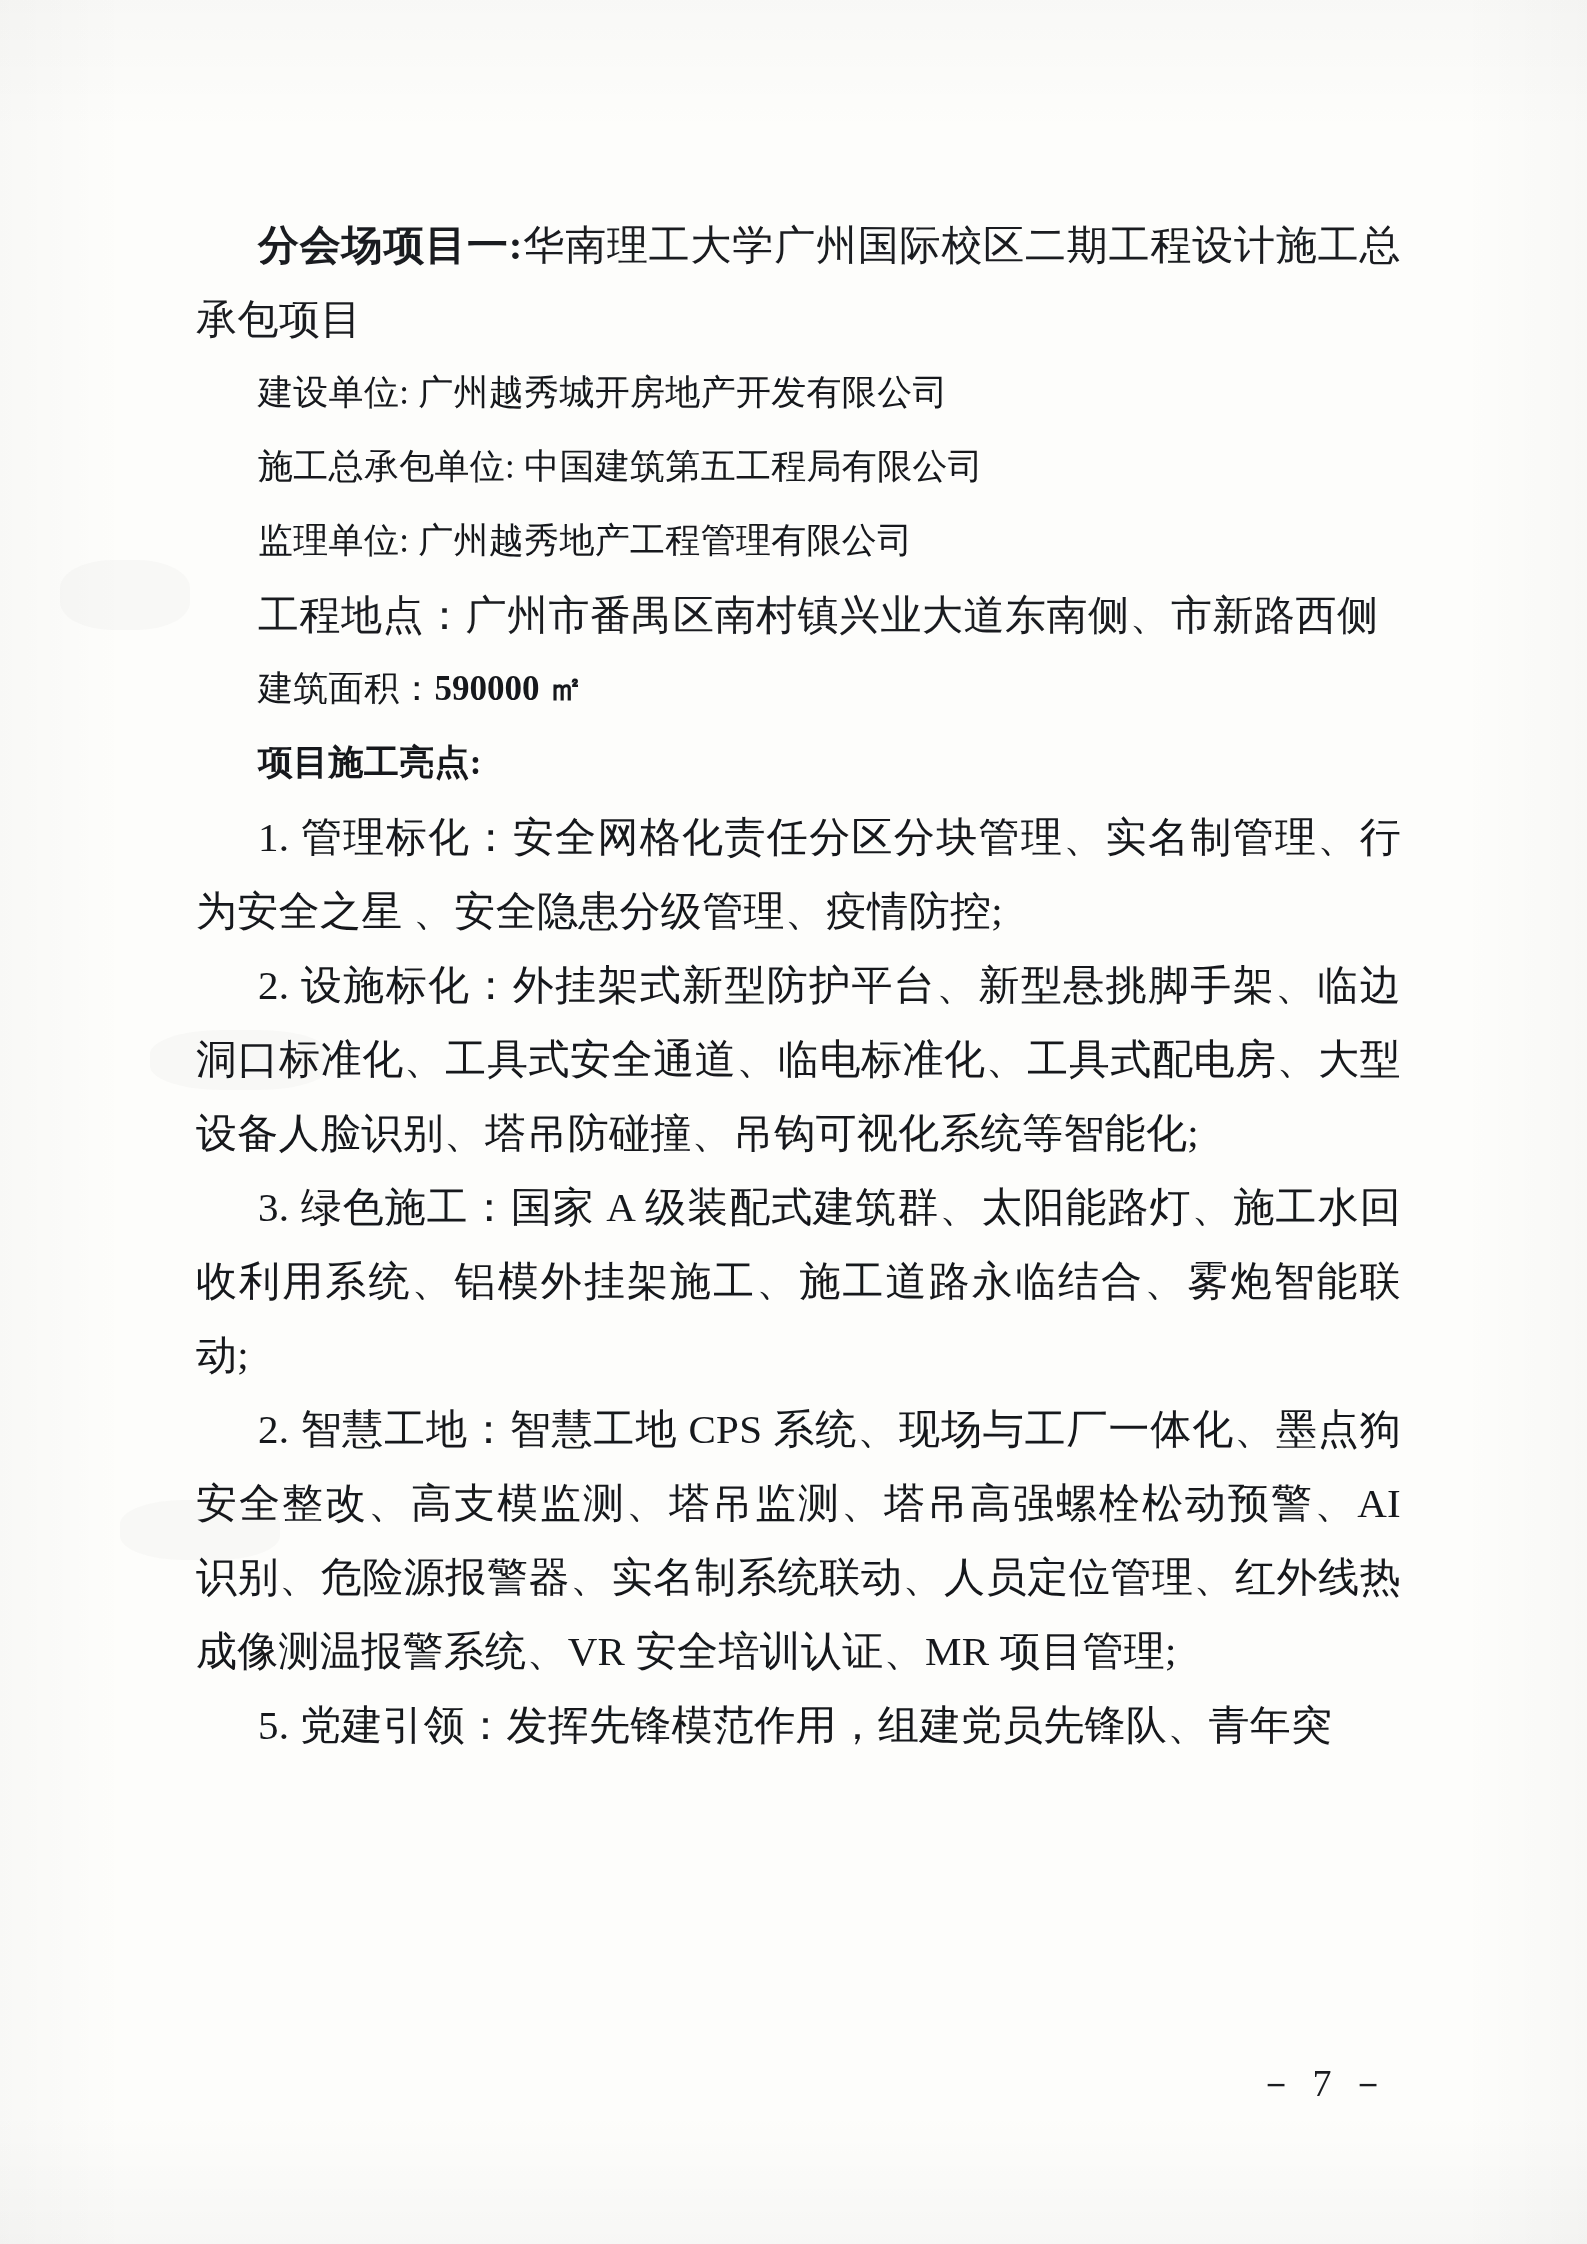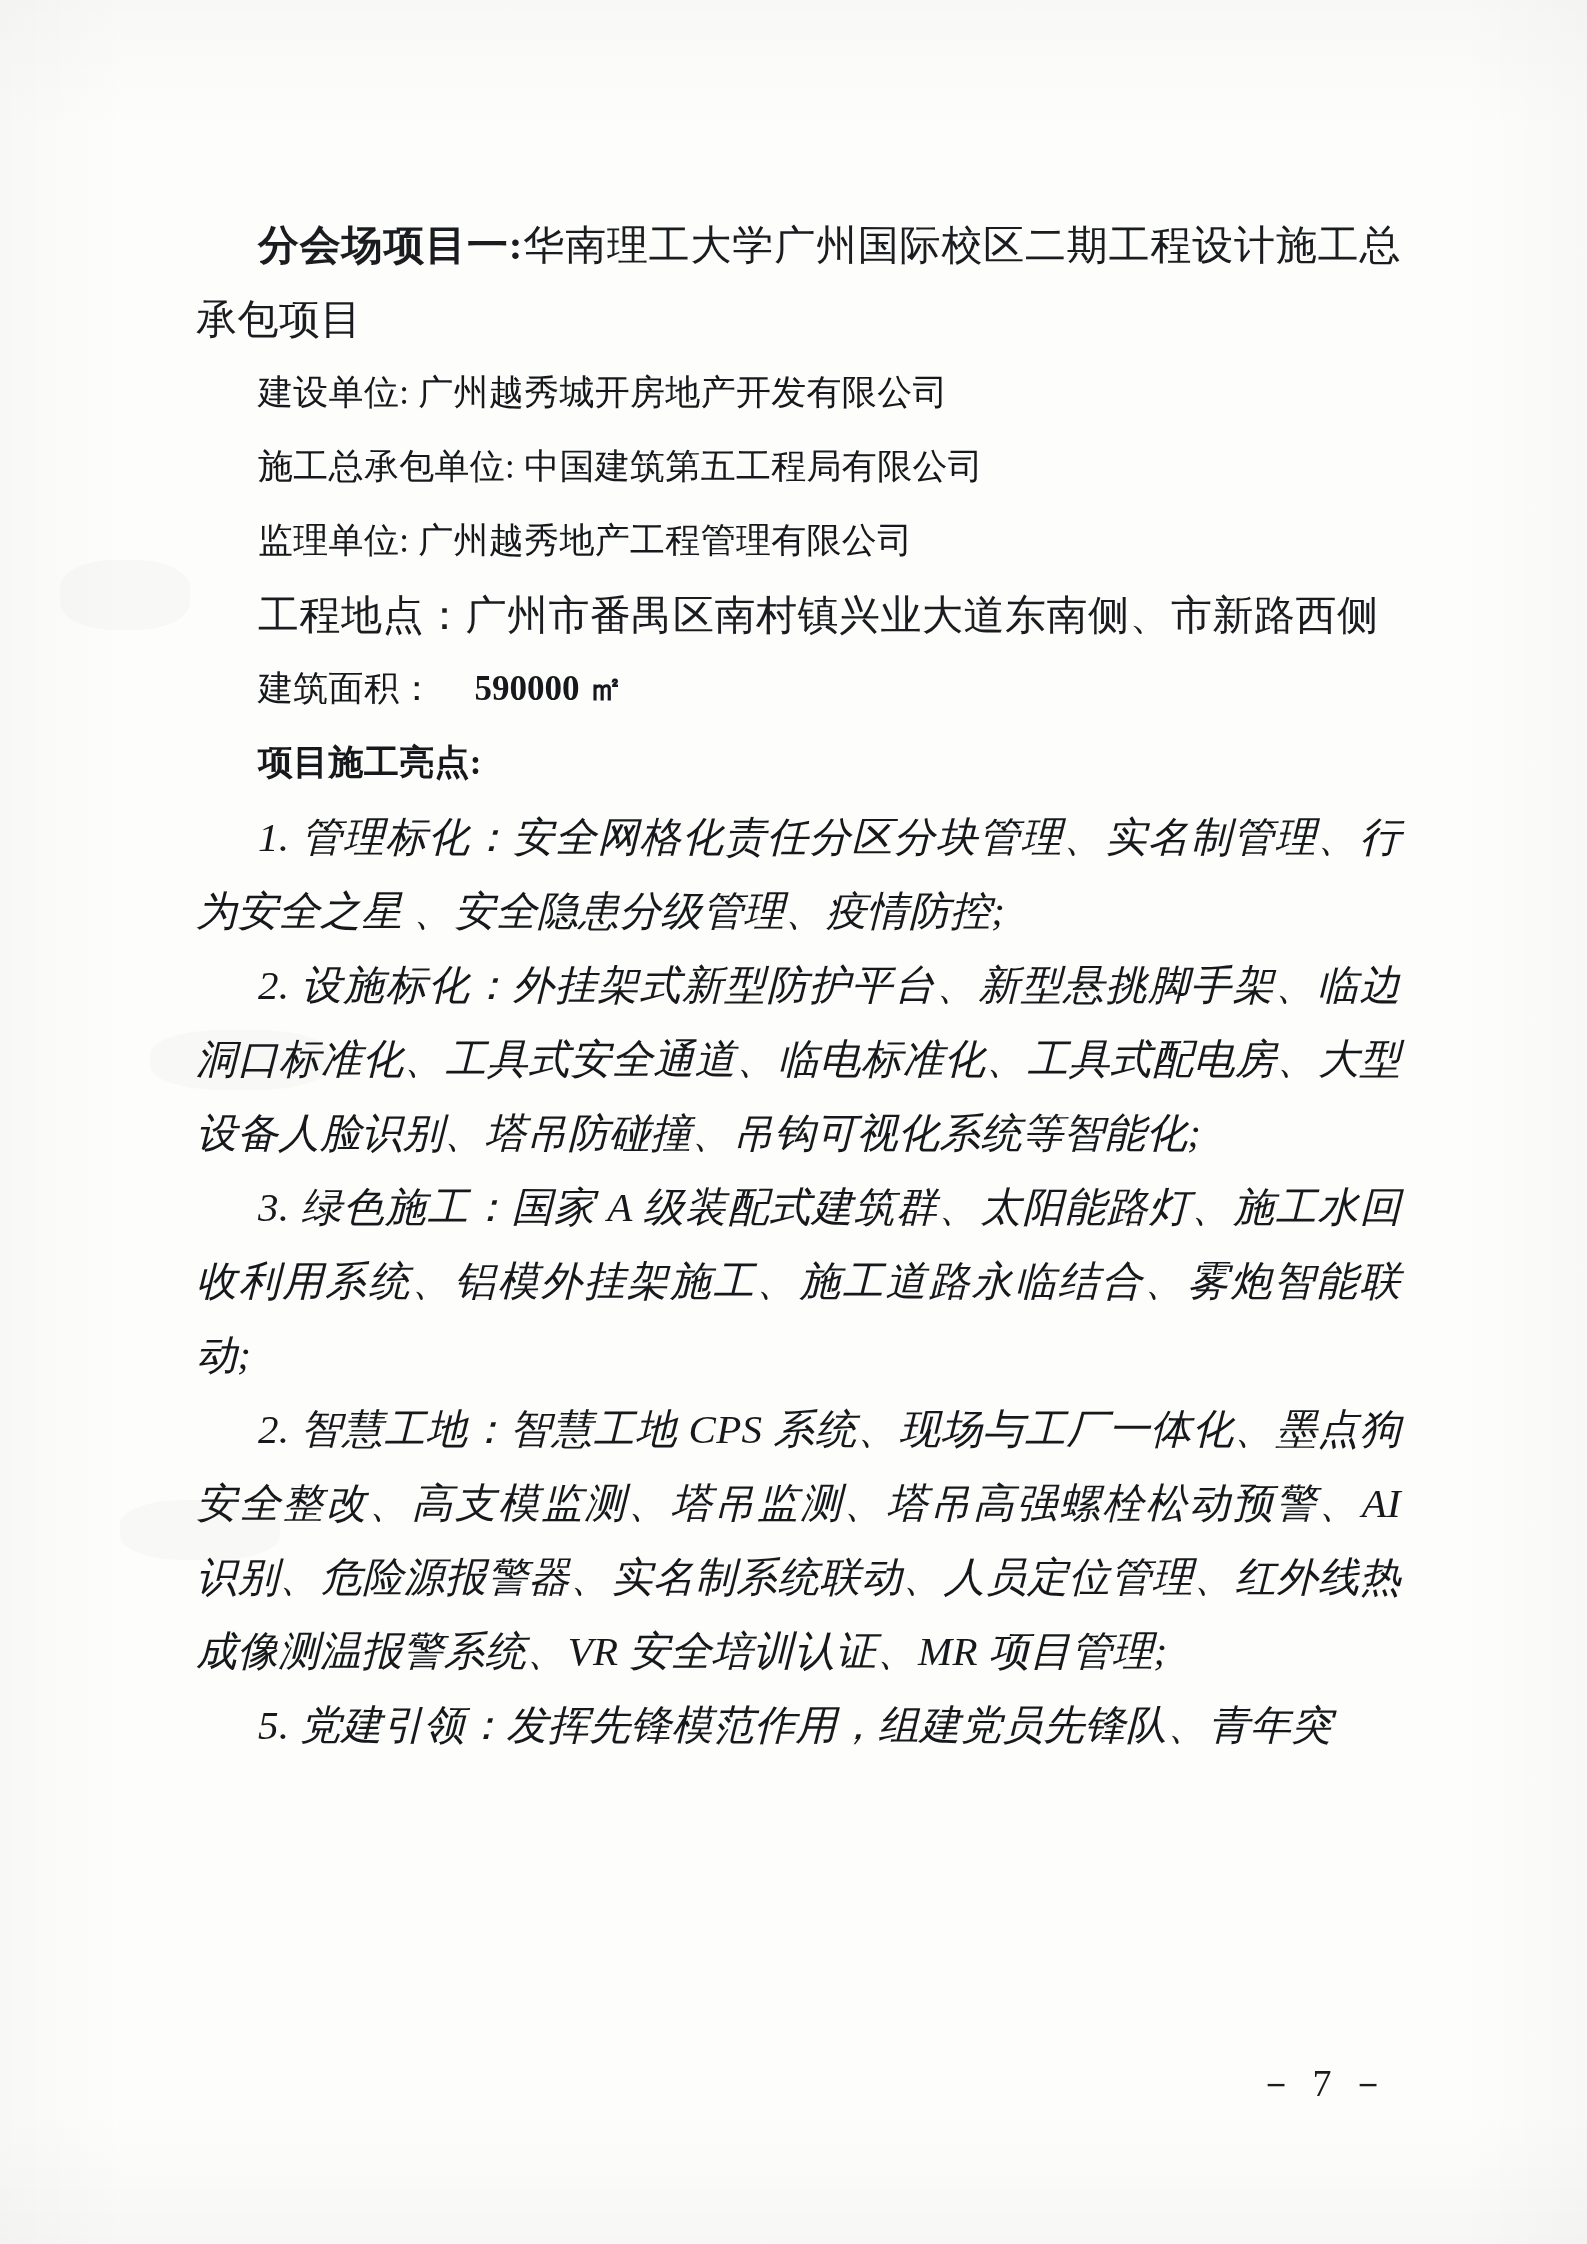--- a/index.html
+++ b/index.html
@@ -51,33 +51,31 @@
     font-weight: bold;
   }
   .para {
     margin: 0 0 0 0;
     font-size: 41px;
     line-height: 74px;
     text-align: justify;
     text-justify: inter-ideograph;
     text-indent: 62px;
     letter-spacing: 0.3px;
-    font-style: italic;
   }
   .info-line {
     margin: 0;
     font-size: 35px;
     line-height: 74px;
     text-indent: 62px;
     letter-spacing: 0.3px;
   }
   .area-value {
     font-weight: bold;
     letter-spacing: 0;
-    margin-left: 40px;
   }
   .page-number {
     position: absolute;
     right: 196px;
     bottom: 135px;
     font-size: 38px;
     letter-spacing: 4px;
     color: #1a1c20;
     font-family: "Liberation Serif", serif;
   }

